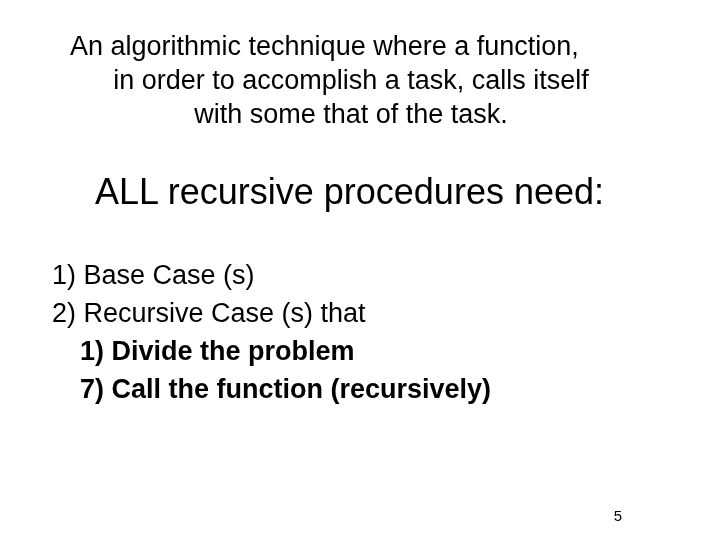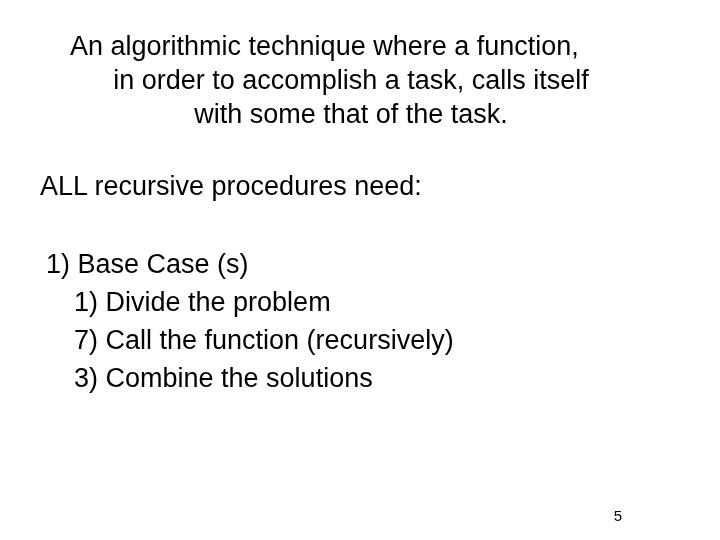--- a/index.html
+++ b/index.html
@@ -1,39 +1,39 @@
 <!DOCTYPE html>
 <html><head>
 <meta charset="utf-8">
 <style>
   * { margin: 0; padding: 0; box-sizing: border-box; }
   html, body { width: 720px; height: 540px; background: #fff; font-family: Arial, Helvetica, sans-serif; color: #000; }
   .slide { position: relative; width: 644px; height: 540px; padding: 30px 40px 30px 40px; }
   .definition { font-size: 27px; line-height: 1.25; margin-left: 30px; margin-bottom: 40px; }
   .definition .line2, .definition .line3 { padding-left: 28px; text-align: center; }
-  .heading { font-size: 27px; text-align: left; margin-bottom: 44px; }
-  .list { font-size: 27px; line-height: 1.4; margin-left: 6px; }
-  .sub { padding-left: 28px; }
+  .heading { font-size: 36px; text-align: right; margin-bottom: 44px; }
+  .list { font-size: 27px; line-height: 1.4; margin-left: 12px; }
+  .sub { padding-left: 28px; font-weight: bold; }
   .pagenum { position: absolute; right: 22px; bottom: 16px; font-size: 15px; }
 </style>
 </head>
 <body>
 
 <div class="slide">
 
   <div class="definition">
     <div>An algorithmic technique where a function,</div>
     <div class="line2">in order to accomplish a task, calls itself</div>
     <div class="line3">with some that of the task.</div>
   </div>
 
   <div class="heading">ALL recursive procedures need:</div>
 
   <div class="list">
     <div>1) Base Case (s)</div>
+    <div>2) Recursive Case (s) that</div>
     <div class="sub">1) Divide the problem</div>
     <div class="sub">7) Call the function (recursively)</div>
-    <div class="sub">3) Combine the solutions</div>
   </div>
 
   <div class="pagenum">5</div>
 
 </div>
 
 </body></html>

